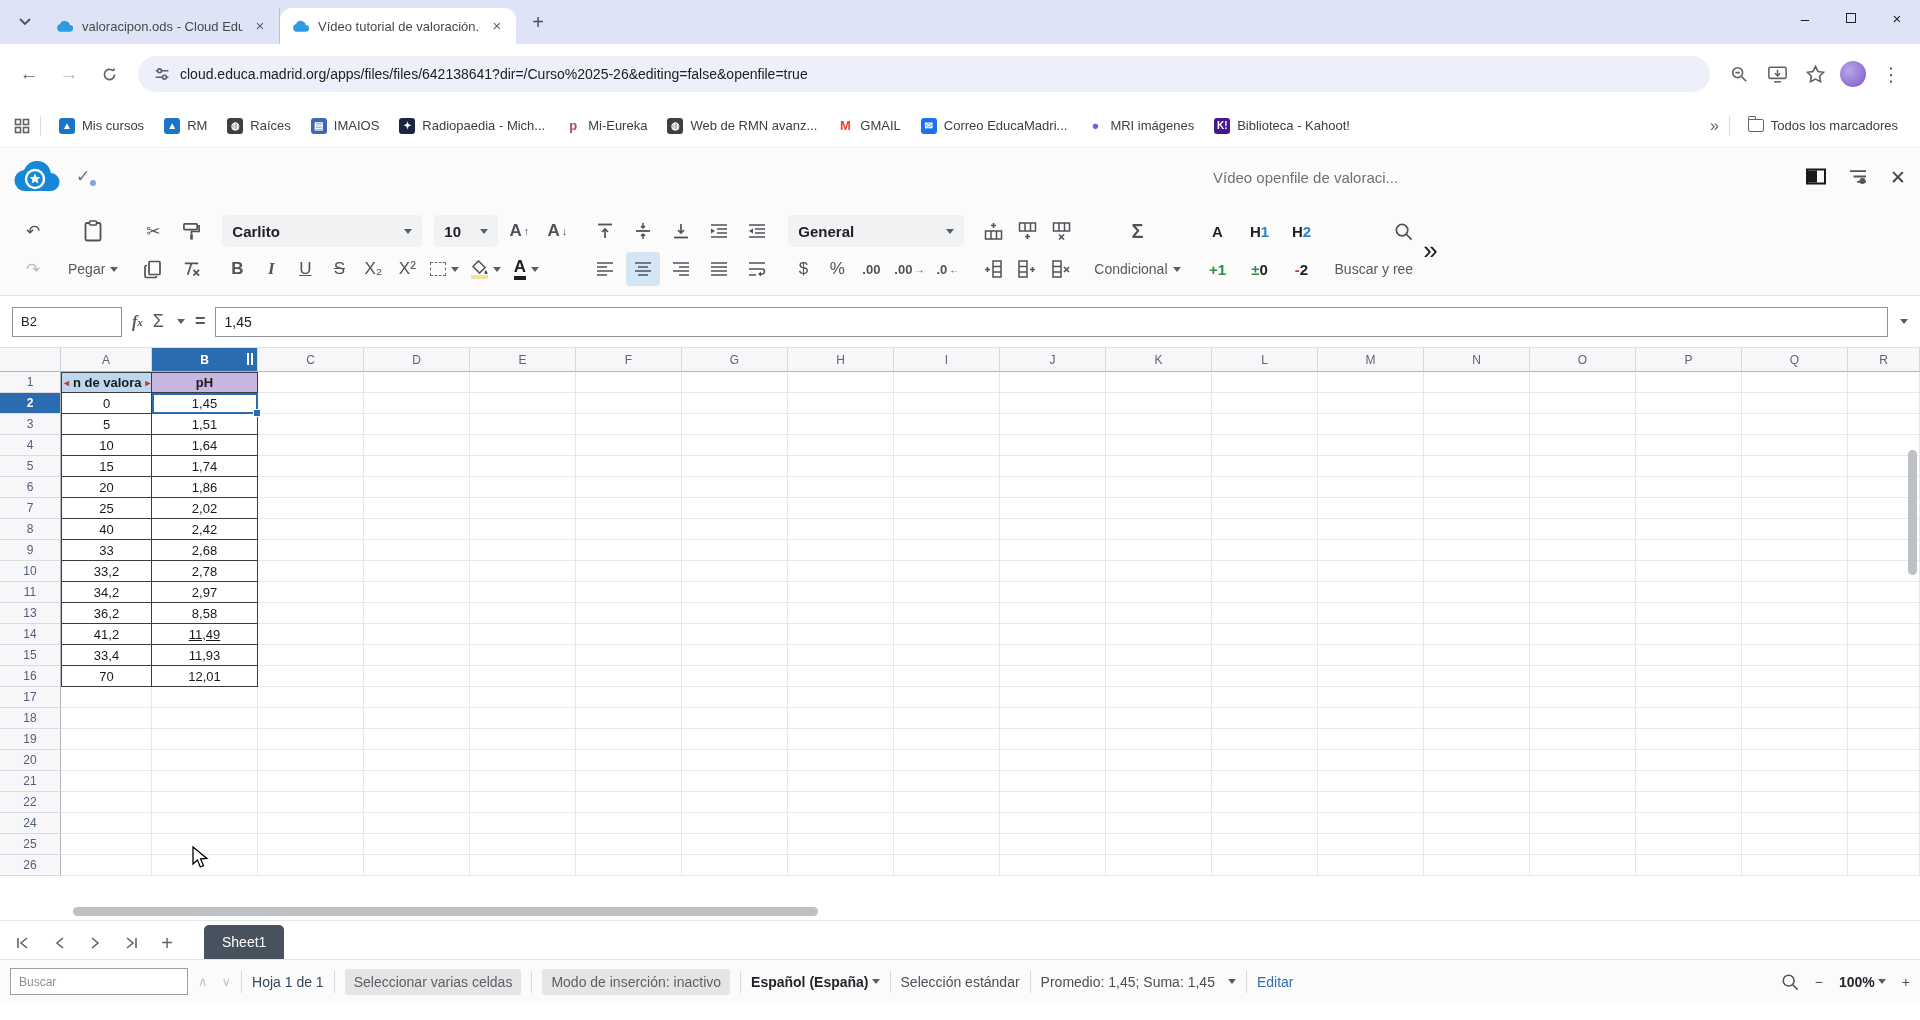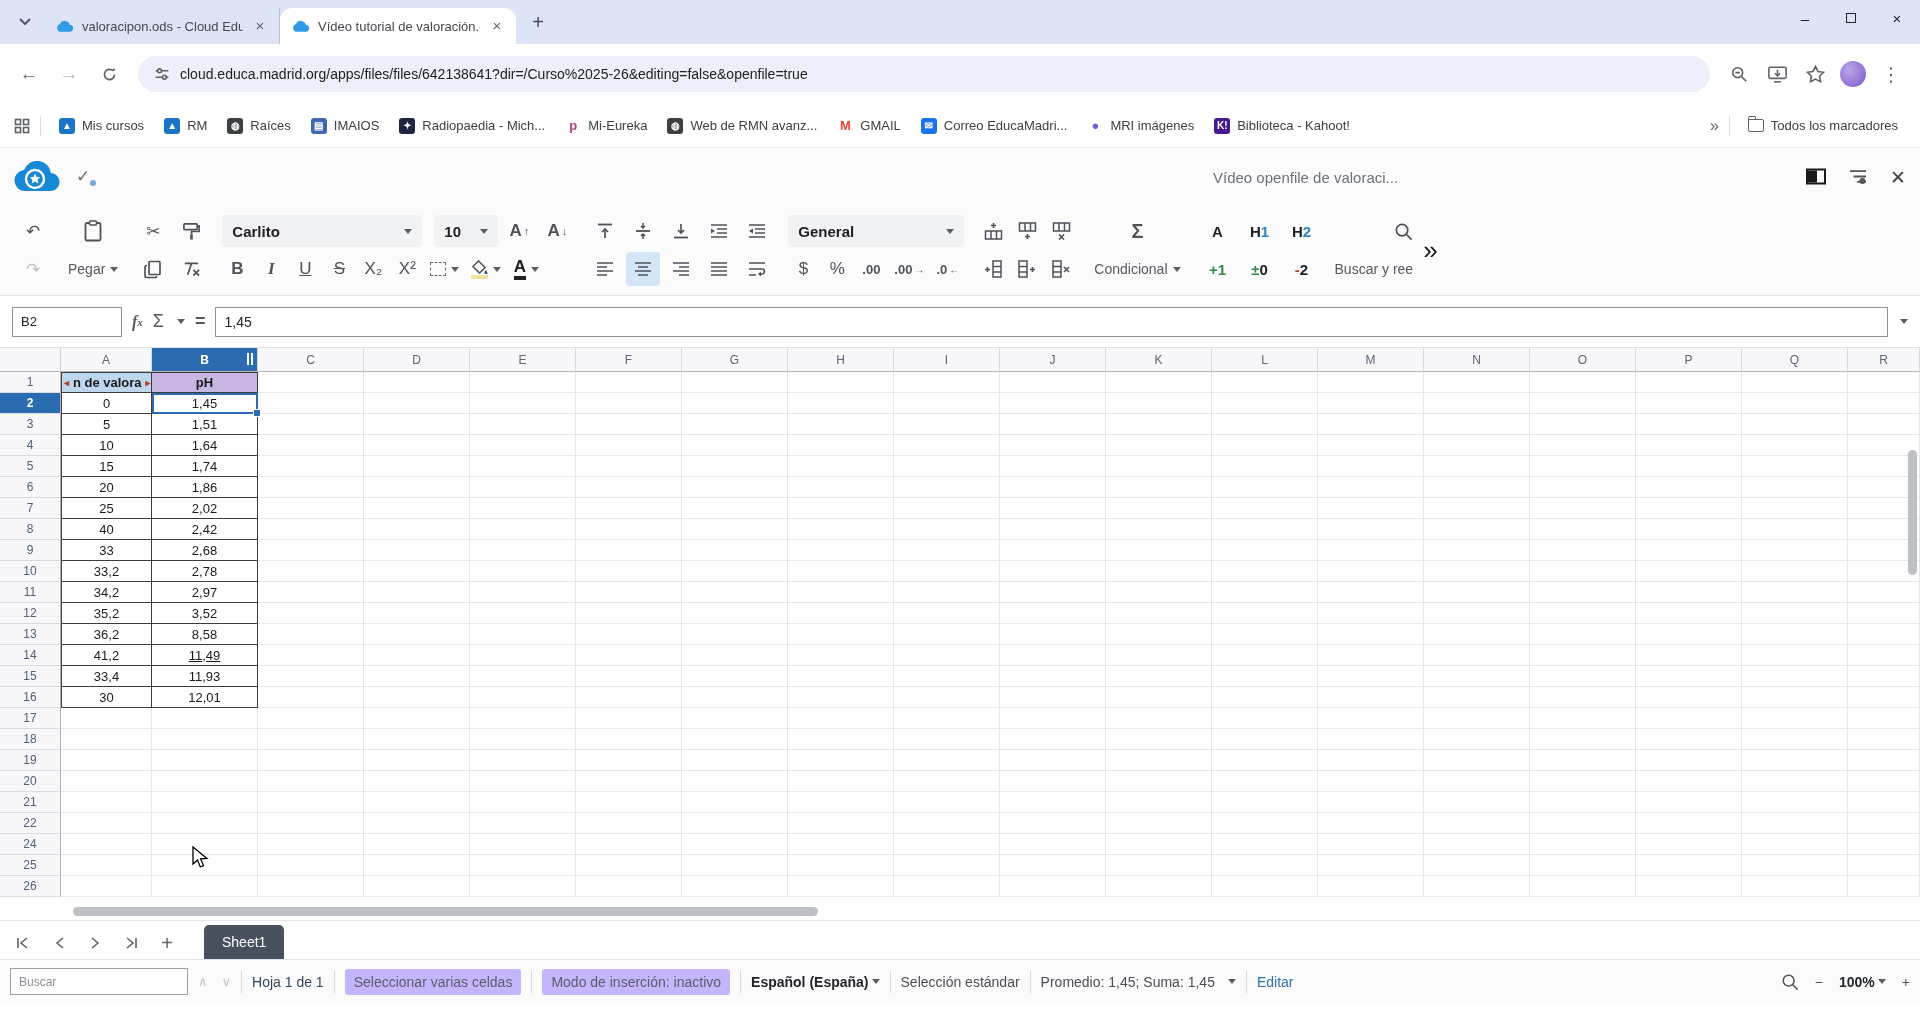--- a/index.html
+++ b/index.html
@@ -115,21 +115,21 @@
   
   .sheetbar { height:39px; background:#fff; border-top:1px solid #e6e6ea; display:flex; align-items:flex-end; padding:0 6px; gap:2px; flex:0 0 auto; }
   .snav { width:34px; height:32px; display:flex; align-items:center; justify-content:center; color:#5f6368; font-size:15px; }
   .sheettab { background:#47525e; color:#fff; font-size:14px; height:34px; display:flex; align-items:center; padding:0 18px; border-radius:5px 5px 0 0; margin-left:18px; }
 
   
   .statusbar { height:44px; background:#fbfbfc; border-top:1px solid #e4e4e8; display:flex; align-items:center; padding:0 10px; gap:10px; font-size:14px; color:#4a4f55; flex:0 0 auto; }
   .searchbox { width:178px; height:27px; border:1px solid #9aa0a6; background:#fff; color:#8a9097; font-size:12px; display:flex; align-items:center; padding:0 8px; }
   .updown { display:flex; gap:14px; color:#c0c4c9; font-size:13px; }
   .ssep { width:1px; height:22px; background:#d7d9dd; }
-  .spill { background:#c4b5fd; padding:5px 9px; border-radius:3px; color:#5a5f66; }
+  .spill { background:#e5e5e5; padding:5px 9px; border-radius:3px; color:#5a5f66; }
   .sbold { font-weight:bold; color:#1f2328; display:flex; align-items:center; }
   .sedit { color:#2f6fae; }
   .szoom { margin-left:auto; display:flex; align-items:center; gap:16px; color:#4a4f55; }
   .szoom .pct { font-weight:bold; color:#1f2328; display:flex; align-items:center; }
 </style>
 </head>
 <body>
 
 <div class="screen">
 
@@ -839,41 +839,20 @@
           <div class="cell" style="width: 106px;"></div>
           <div class="cell" style="width: 106px;"></div>
           <div class="cell" style="width: 106px;"></div>
           <div class="cell" style="width: 106px;"></div>
           <div class="cell" style="width: 106px;"></div>
           <div class="cell" style="width: 106px;"></div>
           <div class="cell" style="width: 106px;"></div>
           <div class="cell" style="width: 72px;"></div>
         </div>
         <div class="grow">
-          <div class="rowhdr">12</div>
-          <div class="cell db dbl" style="width: 91px;">35,2</div>
-          <div class="cell db" style="width: 106px;">3,52</div>
-          <div class="cell" style="width: 106px;"></div>
-          <div class="cell" style="width: 106px;"></div>
-          <div class="cell" style="width: 106px;"></div>
-          <div class="cell" style="width: 106px;"></div>
-          <div class="cell" style="width: 106px;"></div>
-          <div class="cell" style="width: 106px;"></div>
-          <div class="cell" style="width: 106px;"></div>
-          <div class="cell" style="width: 106px;"></div>
-          <div class="cell" style="width: 106px;"></div>
-          <div class="cell" style="width: 106px;"></div>
-          <div class="cell" style="width: 106px;"></div>
-          <div class="cell" style="width: 106px;"></div>
-          <div class="cell" style="width: 106px;"></div>
-          <div class="cell" style="width: 106px;"></div>
-          <div class="cell" style="width: 106px;"></div>
-          <div class="cell" style="width: 72px;"></div>
-        </div>
-        <div class="grow">
           <div class="rowhdr">13</div>
           <div class="cell db dbl" style="width: 91px;">36,2</div>
           <div class="cell db" style="width: 106px;">8,58</div>
           <div class="cell" style="width: 106px;"></div>
           <div class="cell" style="width: 106px;"></div>
           <div class="cell" style="width: 106px;"></div>
           <div class="cell" style="width: 106px;"></div>
           <div class="cell" style="width: 106px;"></div>
           <div class="cell" style="width: 106px;"></div>
           <div class="cell" style="width: 106px;"></div>
@@ -924,21 +903,21 @@
           <div class="cell" style="width: 106px;"></div>
           <div class="cell" style="width: 106px;"></div>
           <div class="cell" style="width: 106px;"></div>
           <div class="cell" style="width: 106px;"></div>
           <div class="cell" style="width: 106px;"></div>
           <div class="cell" style="width: 106px;"></div>
           <div class="cell" style="width: 72px;"></div>
         </div>
         <div class="grow">
           <div class="rowhdr">16</div>
-          <div class="cell db dbl" style="width: 91px;">30</div>
+          <div class="cell db dbl" style="width: 91px;">70</div>
           <div class="cell db" style="width: 106px;">12,01</div>
           <div class="cell" style="width: 106px;"></div>
           <div class="cell" style="width: 106px;"></div>
           <div class="cell" style="width: 106px;"></div>
           <div class="cell" style="width: 106px;"></div>
           <div class="cell" style="width: 106px;"></div>
           <div class="cell" style="width: 106px;"></div>
           <div class="cell" style="width: 106px;"></div>
           <div class="cell" style="width: 106px;"></div>
           <div class="cell" style="width: 106px;"></div>

